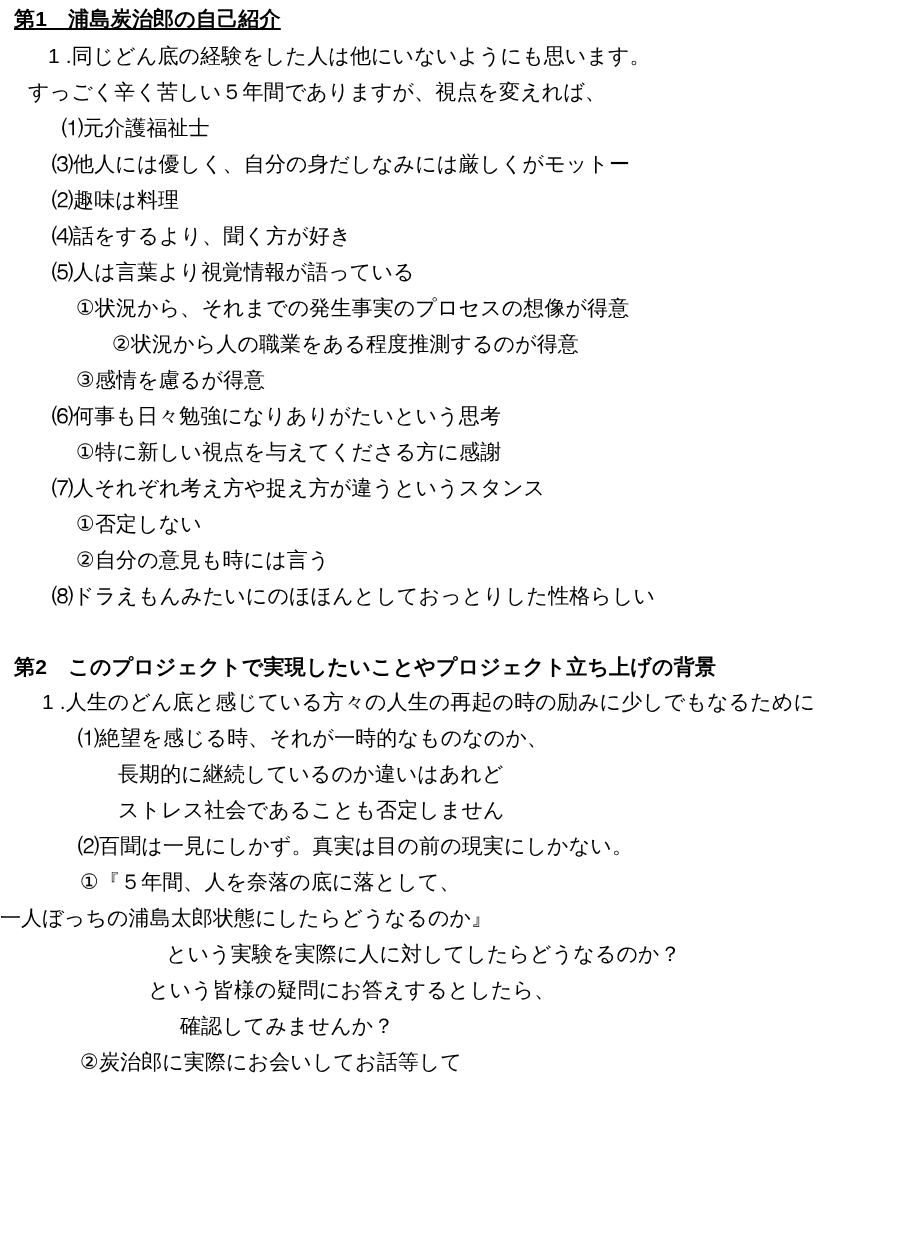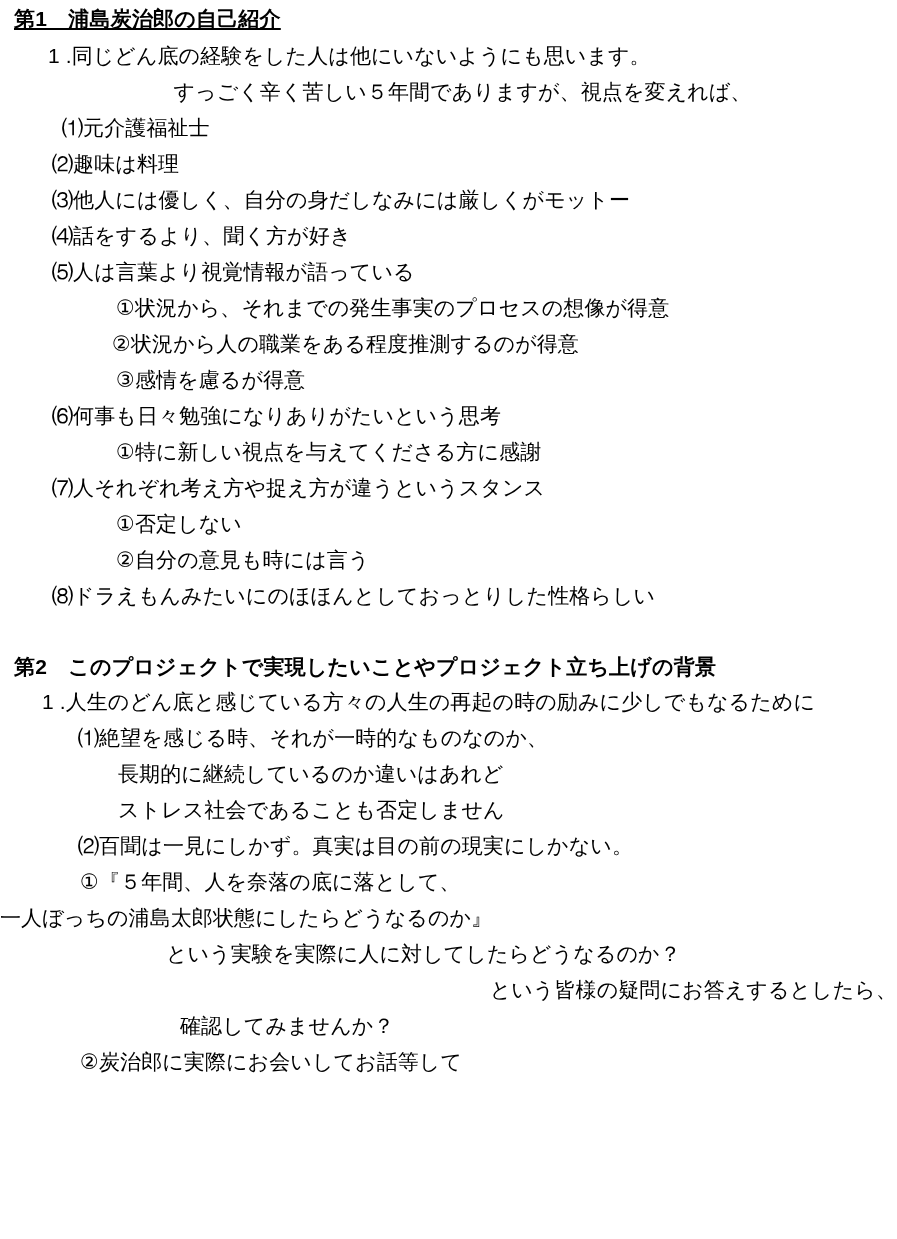--- a/index.html
+++ b/index.html
@@ -36,48 +36,48 @@
     line-height: 36px;
     white-space: pre;
     letter-spacing: 0.1px;
   }
   .sec1-heading { margin: 4px 0 4px 14px; text-decoration: underline; }
   .sec2-heading { margin: 0 0 2px 14px; }
   .gap { height: 38px; }
 
   
   .i-num   { margin-left: 48px; }   
-  .i-cont  { margin-left: 28px; text-align: center; }   
+  .i-cont  { margin-left: 28px; }   
   .i-paren1{ margin-left: 62px; }   
   .i-paren { margin-left: 52px; }   
-  .i-circ  { margin-left: 116px; }  
+  .i-circ  { margin-left: 76px; }  
   .i-circ2 { margin-left: 112px; }
 
   .s2-num   { margin-left: 42px; }
   .s2-paren { margin-left: 78px; }
   .s2-sub   { margin-left: 118px; }
   .s2-circ  { margin-left: 80px; }
   .s2-circ-cont { }
   .s2-circ-cont2 { margin-left: 166px; }
-  .s2-circ-cont3 { margin-left: 148px; text-align: right; }
+  .s2-circ-cont3 { margin-left: 148px; }
   .s2-circ2-cont { margin-left: 180px; }
 </style>
 </head>
 <body>
 
 <div class="page">
 
   <div class="section">
     <div class="section-heading sec1-heading">第1　浦島炭治郎の自己紹介</div>
 
     <div class="line i-num">1 .同じどん底の経験をした人は他にいないようにも思います。</div>
     <div class="line i-cont">すっごく辛く苦しい５年間でありますが、視点を変えれば、</div>
     <div class="line i-paren1">⑴元介護福祉士</div>
+    <div class="line i-paren">⑶他人には優しく、自分の身だしなみには厳しくがモットー</div>
     <div class="line i-paren">⑵趣味は料理</div>
-    <div class="line i-paren">⑶他人には優しく、自分の身だしなみには厳しくがモットー</div>
     <div class="line i-paren">⑷話をするより、聞く方が好き</div>
     <div class="line i-paren">⑸人は言葉より視覚情報が語っている</div>
     <div class="line i-circ">①状況から、それまでの発生事実のプロセスの想像が得意</div>
     <div class="line i-circ2">②状況から人の職業をある程度推測するのが得意</div>
     <div class="line i-circ">③感情を慮るが得意</div>
     <div class="line i-paren">⑹何事も日々勉強になりありがたいという思考</div>
     <div class="line i-circ">①特に新しい視点を与えてくださる方に感謝</div>
     <div class="line i-paren">⑺人それぞれ考え方や捉え方が違うというスタンス</div>
     <div class="line i-circ">①否定しない</div>
     <div class="line i-circ">②自分の意見も時には言う</div>

